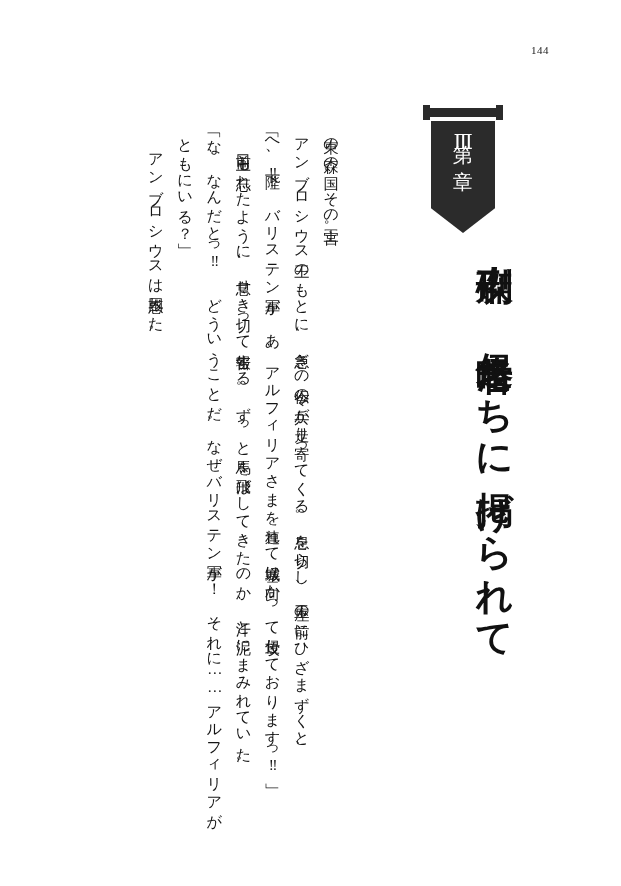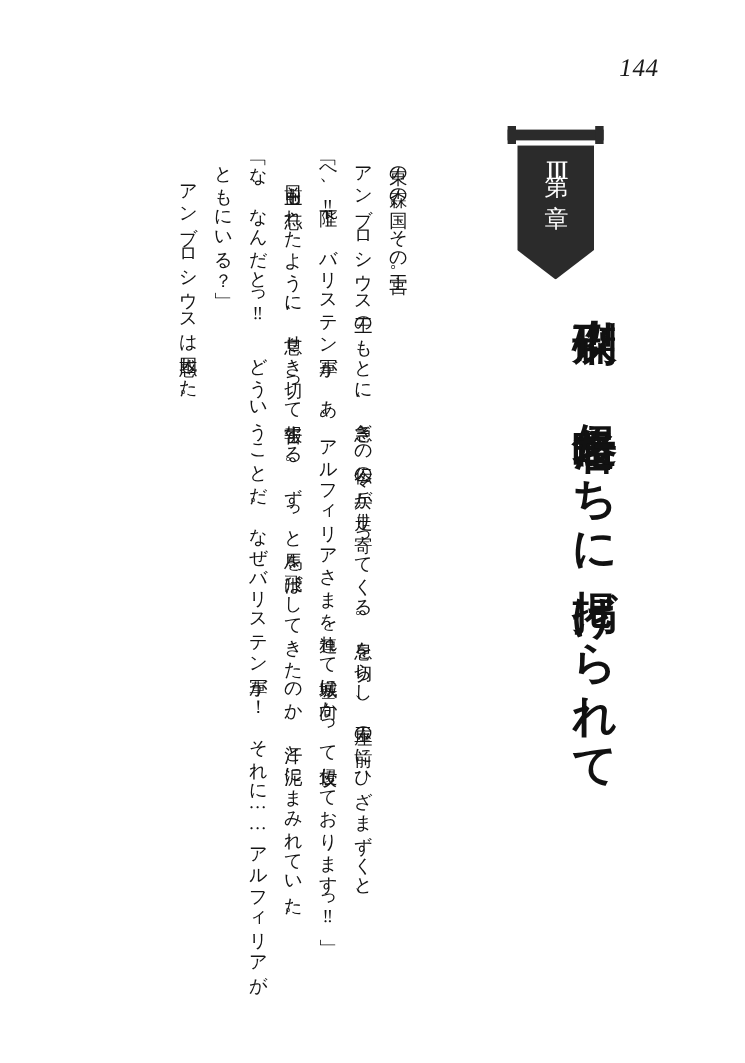--- a/index.html
+++ b/index.html
@@ -19,22 +19,21 @@
     overflow: hidden;
     box-sizing: border-box;
   }
 
   
   .page-number {
     position: absolute;
     top: 44px;
     right: 72px;
     font-family: "Liberation Serif", "DejaVu Serif", serif;
-    font-style: italic;
-    font-size: 21px;
+    font-size: 11px;
     letter-spacing: 0.5px;
     color: #1a1a1a;
   }
 
   
   .chapter-banner {
     position: absolute;
     top: 108px;
     right: 118px;
     width: 80px;

